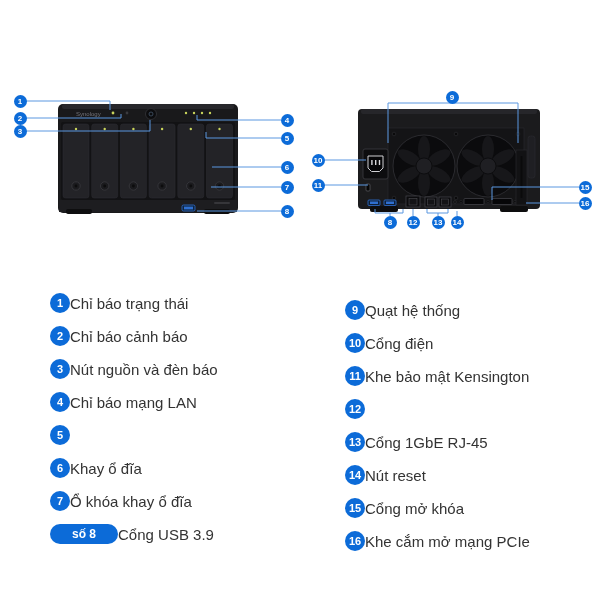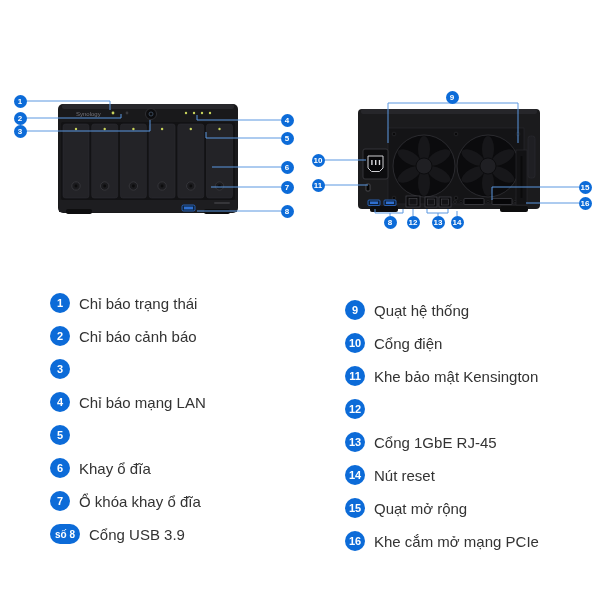--- a/index.html
+++ b/index.html
@@ -20,22 +20,22 @@
     background:var(--badge);color:#fff;font-size:8px;font-weight:bold;
     display:flex;align-items:center;justify-content:center;line-height:13px;
   }
   .legend-col{position:absolute;}
   .leg-row{display:flex;align-items:center;height:20px;margin-bottom:13px;}
   .leg-badge{
     min-width:20px;height:20px;border-radius:10px;background:var(--badge);
     color:#fff;font-size:11px;font-weight:bold;display:flex;align-items:center;
     justify-content:center;box-sizing:border-box;padding:0 3px;
   }
-  .leg-badge.wide{font-size:10px;padding:0 5px;}
-  .leg-label{margin-left:9px;font-size:15px;color:var(--text);white-space:nowrap;}
+  .leg-badge.wide{font-size:12px;padding:0 22px;}
+  .leg-label{font-size:15px;color:var(--text);white-space:nowrap;}
 </style>
 </head>
 <body>
 
 <div class="canvas">
 
   <svg class="device" style="left:56px;top:100px;" width="184" height="116" viewBox="0 0 184 116">
     <rect x="2" y="4" width="180" height="109" rx="5" fill="#19191b"></rect>
     <rect x="6" y="4" width="172" height="5" rx="2" fill="#27272b"></rect>
 
@@ -232,20 +232,21 @@
       <div class="leg-row">
         <span class="leg-badge">1</span>
         <span class="leg-label">Chỉ báo trạng thái</span>
       </div>
       <div class="leg-row">
         <span class="leg-badge">2</span>
         <span class="leg-label">Chỉ báo cảnh báo</span>
       </div>
       <div class="leg-row">
         <span class="leg-badge">3</span>
+        <span class="leg-label">Nút nguồn và đèn báo</span>
       </div>
       <div class="leg-row">
         <span class="leg-badge">4</span>
         <span class="leg-label">Chỉ báo mạng LAN</span>
       </div>
       <div class="leg-row">
         <span class="leg-badge">5</span>
       </div>
       <div class="leg-row">
         <span class="leg-badge">6</span>
@@ -279,21 +280,21 @@
       <div class="leg-row">
         <span class="leg-badge">13</span>
         <span class="leg-label">Cổng 1GbE RJ-45</span>
       </div>
       <div class="leg-row">
         <span class="leg-badge">14</span>
         <span class="leg-label">Nút reset</span>
       </div>
       <div class="leg-row">
         <span class="leg-badge">15</span>
-        <span class="leg-label">Quạt mở rộng</span>
+        <span class="leg-label">Cổng mở khóa</span>
       </div>
       <div class="leg-row">
         <span class="leg-badge">16</span>
         <span class="leg-label">Khe cắm mở mạng PCIe</span>
       </div>
     </div>
 
 </div>
 
 </body></html>

